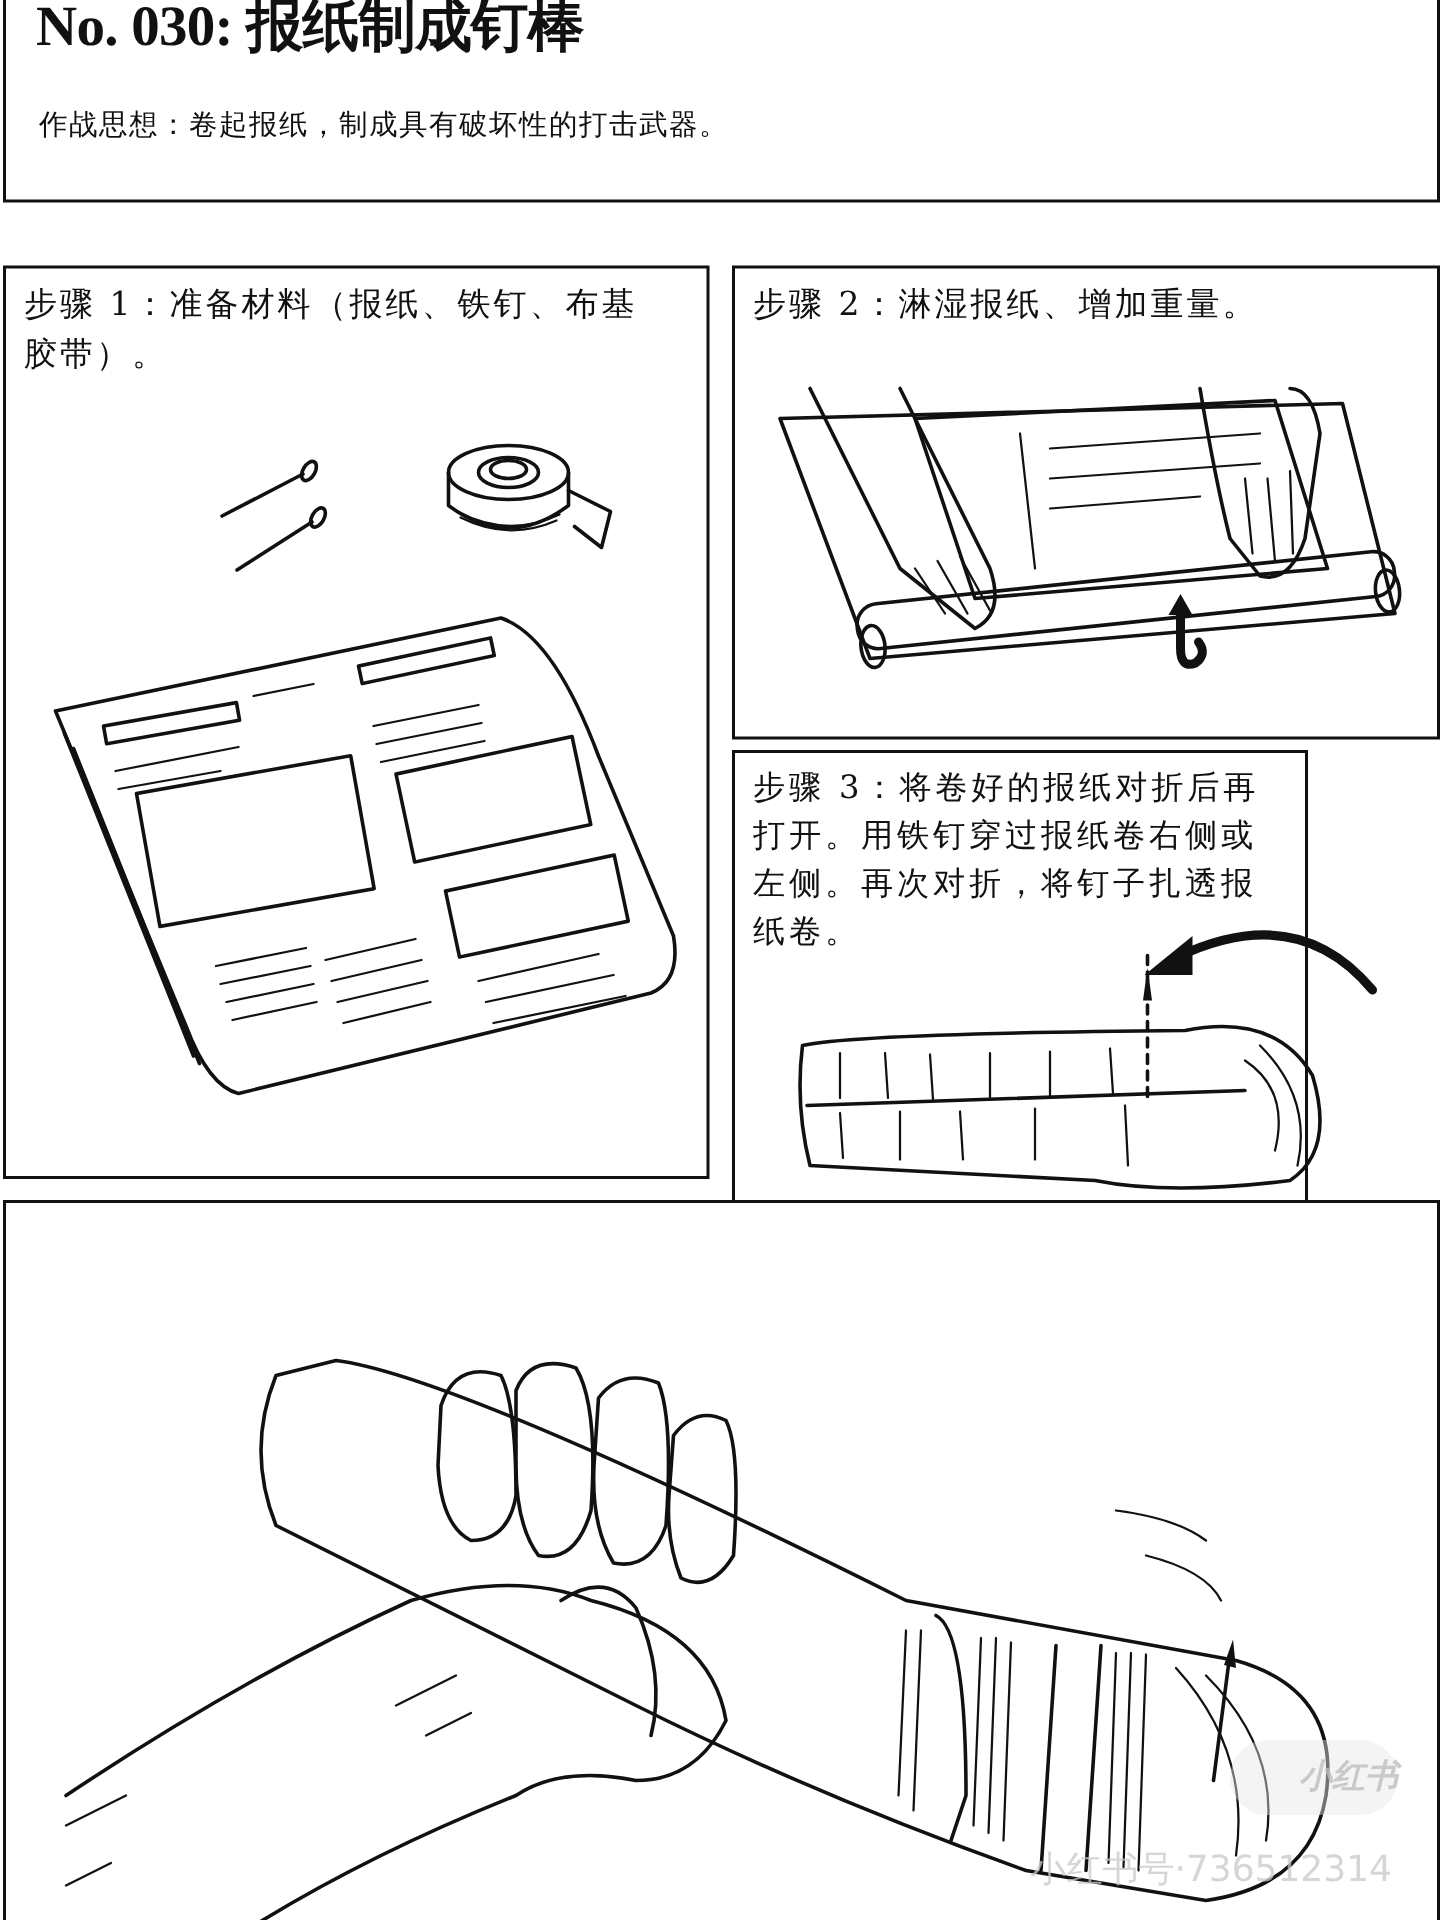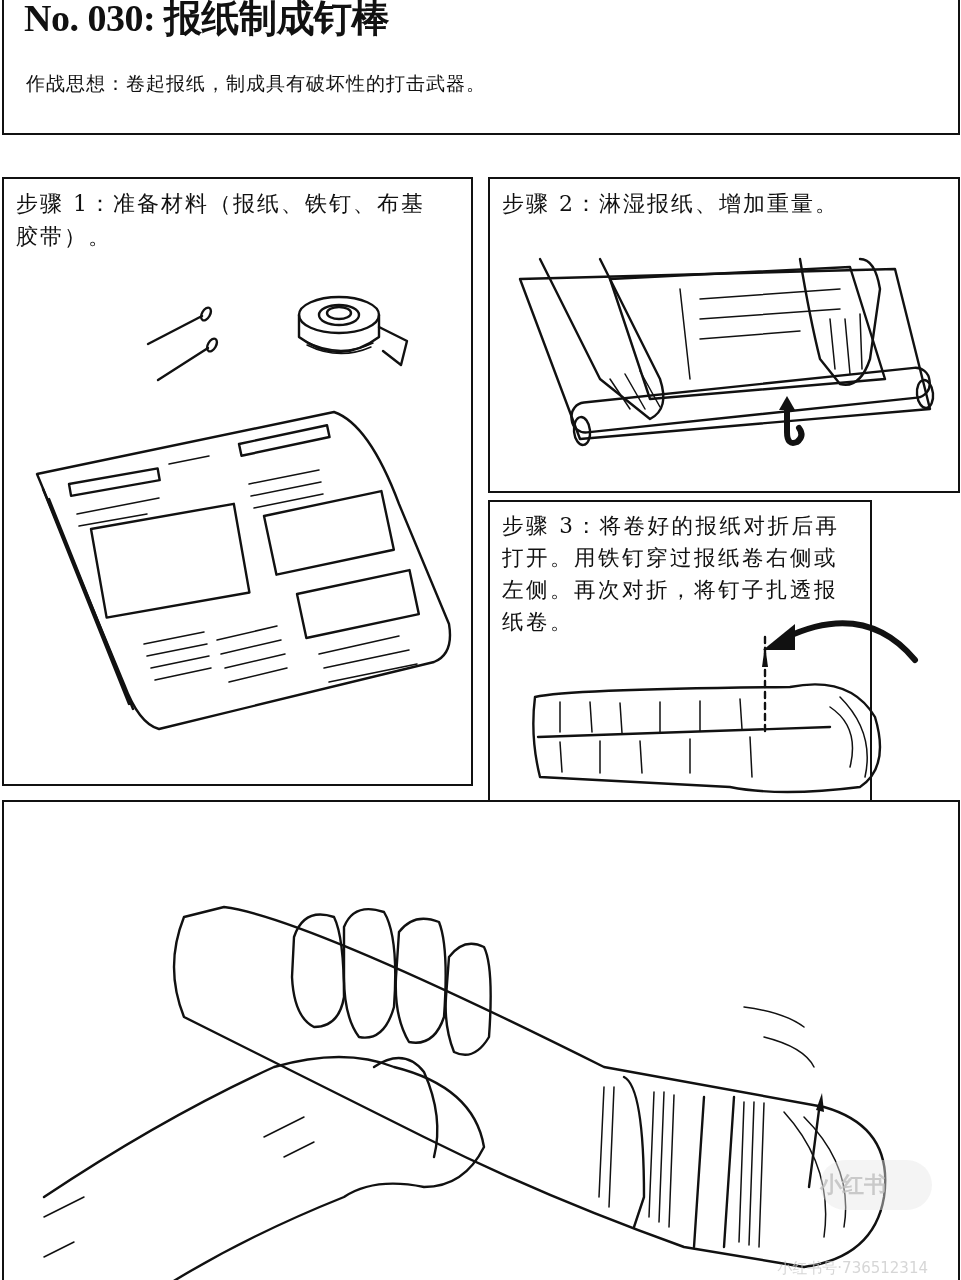--- a/index.html
+++ b/index.html
@@ -26,29 +26,29 @@
     position: absolute; left: 12px; top: 8px; right: 28px;
     font-size: 22px; line-height: 33px; letter-spacing: 2px;
   }
   #p2 .cap, #p3 .cap { left: 12px; }
   #p3 .cap { font-size: 21.5px; line-height: 32px; letter-spacing: 2.5px; }
   svg.ill { position: absolute; overflow: visible; }
   .ink { fill: none; stroke: #111; stroke-width: 2.4; stroke-linecap: round; stroke-linejoin: round; }
   .ink-thin { fill: none; stroke: #111; stroke-width: 1.5; stroke-linecap: round; }
   .ink-bold { fill: none; stroke: #111; stroke-width: 6; stroke-linecap: round; }
   .watermark {
-    position: absolute; right: 30px; bottom: 10px;
+    position: absolute; right: 30px; bottom: 26px;
     font-family: "DejaVu Sans", "Liberation Sans", sans-serif;
-    font-size: 15px; color: rgba(200,200,200,0.75); letter-spacing: 0;
+    font-size: 24px; color: rgba(200,200,200,0.75); letter-spacing: 0;
   }
   .wm-logo {
     position: absolute; left: 818px; top: 1158px; width: 112px; height: 50px;
     border-radius: 25px; background: rgba(230,230,230,0.45);
     font-family: "DejaVu Sans", "Liberation Sans", sans-serif;
-    font-size: 22px; color: rgba(190,190,190,0.8); text-align: left; line-height: 50px; font-weight: bold;
+    font-size: 22px; color: rgba(190,190,190,0.8); text-align: right; line-height: 50px; font-weight: bold; font-style: italic;
   }
 </style>
 </head>
 <body>
 
 <div class="box" id="header">
   <h1 class="title">No. 030: 报纸制成钉棒</h1>
   <div class="concept">作战思想：卷起报纸，制成具有破坏性的打击武器。</div>
 </div>
 

